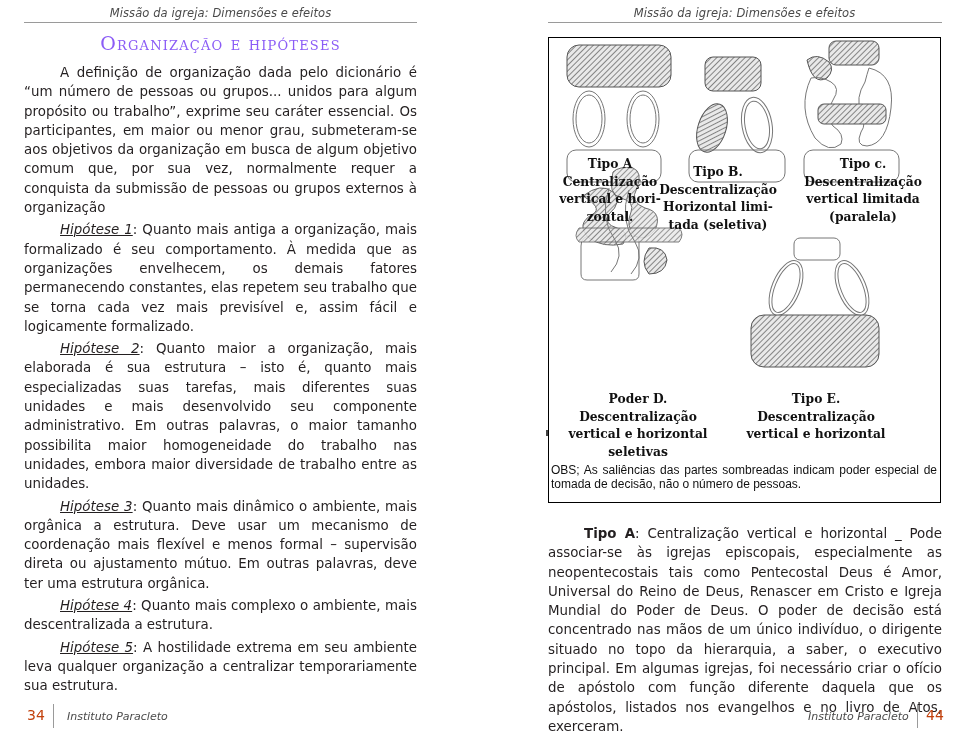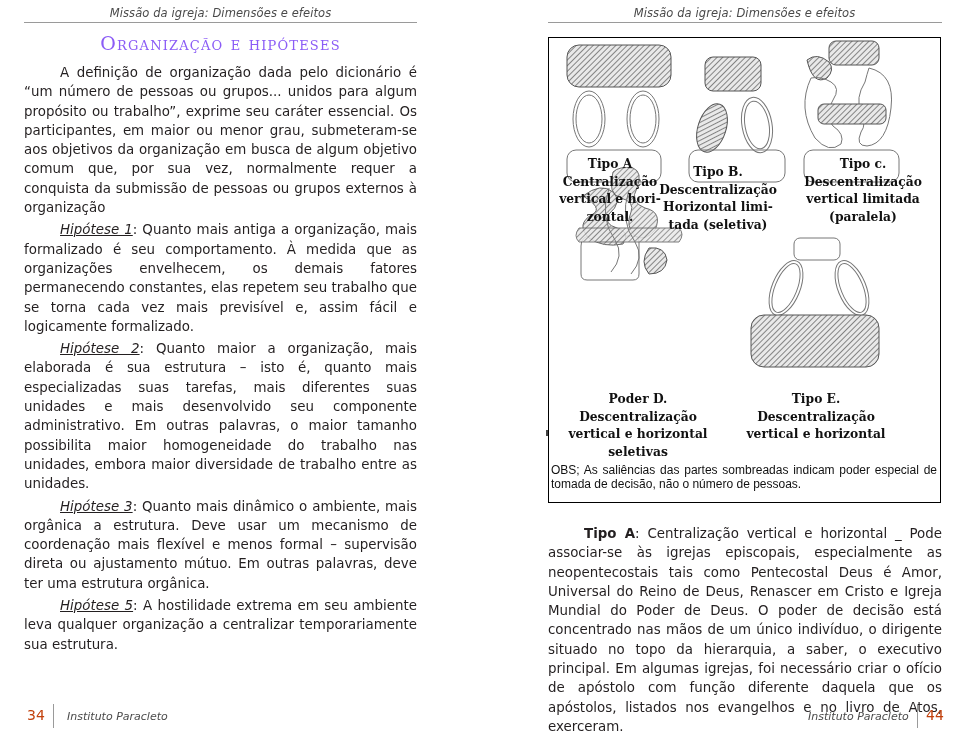--- a/index.html
+++ b/index.html
@@ -34,20 +34,21 @@
 <div class="page left">
   <div class="running-head">Missão da igreja: Dimensões e efeitos</div>
   <div class="head-rule"></div>
   <div class="chapter-title">Organização e hipóteses</div>
 
   <div class="body-text" style="top:63px;">
     <p><span>A definição de organização dada pelo dicionário é “um número de pessoas ou grupos... unidos para algum propósito ou trabalho”, exprime seu caráter essencial. Os participantes, em maior ou menor grau, submeteram-se aos objetivos da organização em busca de algum objetivo comum que, por sua vez, normalmente requer a conquista da submissão de pessoas ou grupos externos à organização</span></p>
     <p><em>Hipótese 1</em><span>: Quanto mais antiga a organização, mais formalizado é seu comportamento. À medida que as organizações envelhecem, os demais fatores permanecendo constantes, elas repetem seu trabalho que se torna cada vez mais previsível e, assim fácil e logicamente formalizado.</span></p>
     <p><em>Hipótese 2</em><span>: Quanto maior a organização, mais elaborada é sua estrutura – isto é, quanto mais especializadas suas tarefas, mais diferentes suas unidades e mais desenvolvido seu componente administrativo. Em outras palavras, o maior tamanho possibilita maior homogeneidade do trabalho nas unidades, embora maior diversidade de trabalho entre as unidades.</span></p>
     <p><em>Hipótese 3</em><span>: Quanto mais dinâmico o ambiente, mais orgânica a estrutura. Deve usar um mecanismo de coordenação mais flexível e menos formal – supervisão direta ou ajustamento mútuo. Em outras palavras, deve ter uma estrutura orgânica.</span></p>
+    <p><em>Hipótese 4</em><span>: Quanto mais complexo o ambiente, mais descentralizada a estrutura.</span></p>
     <p><em>Hipótese 5</em><span>: A hostilidade extrema em seu ambiente leva qualquer organização a centralizar temporariamente sua estrutura.</span></p>
 
   </div>
 
   <div class="folio" style="left:27px;">34</div>
   <div class="folio-rule" style="left:53px;"></div>
   <div class="folio-label" style="left:67px;">Instituto Paracleto</div>
 </div>
 
 <div class="page right">

